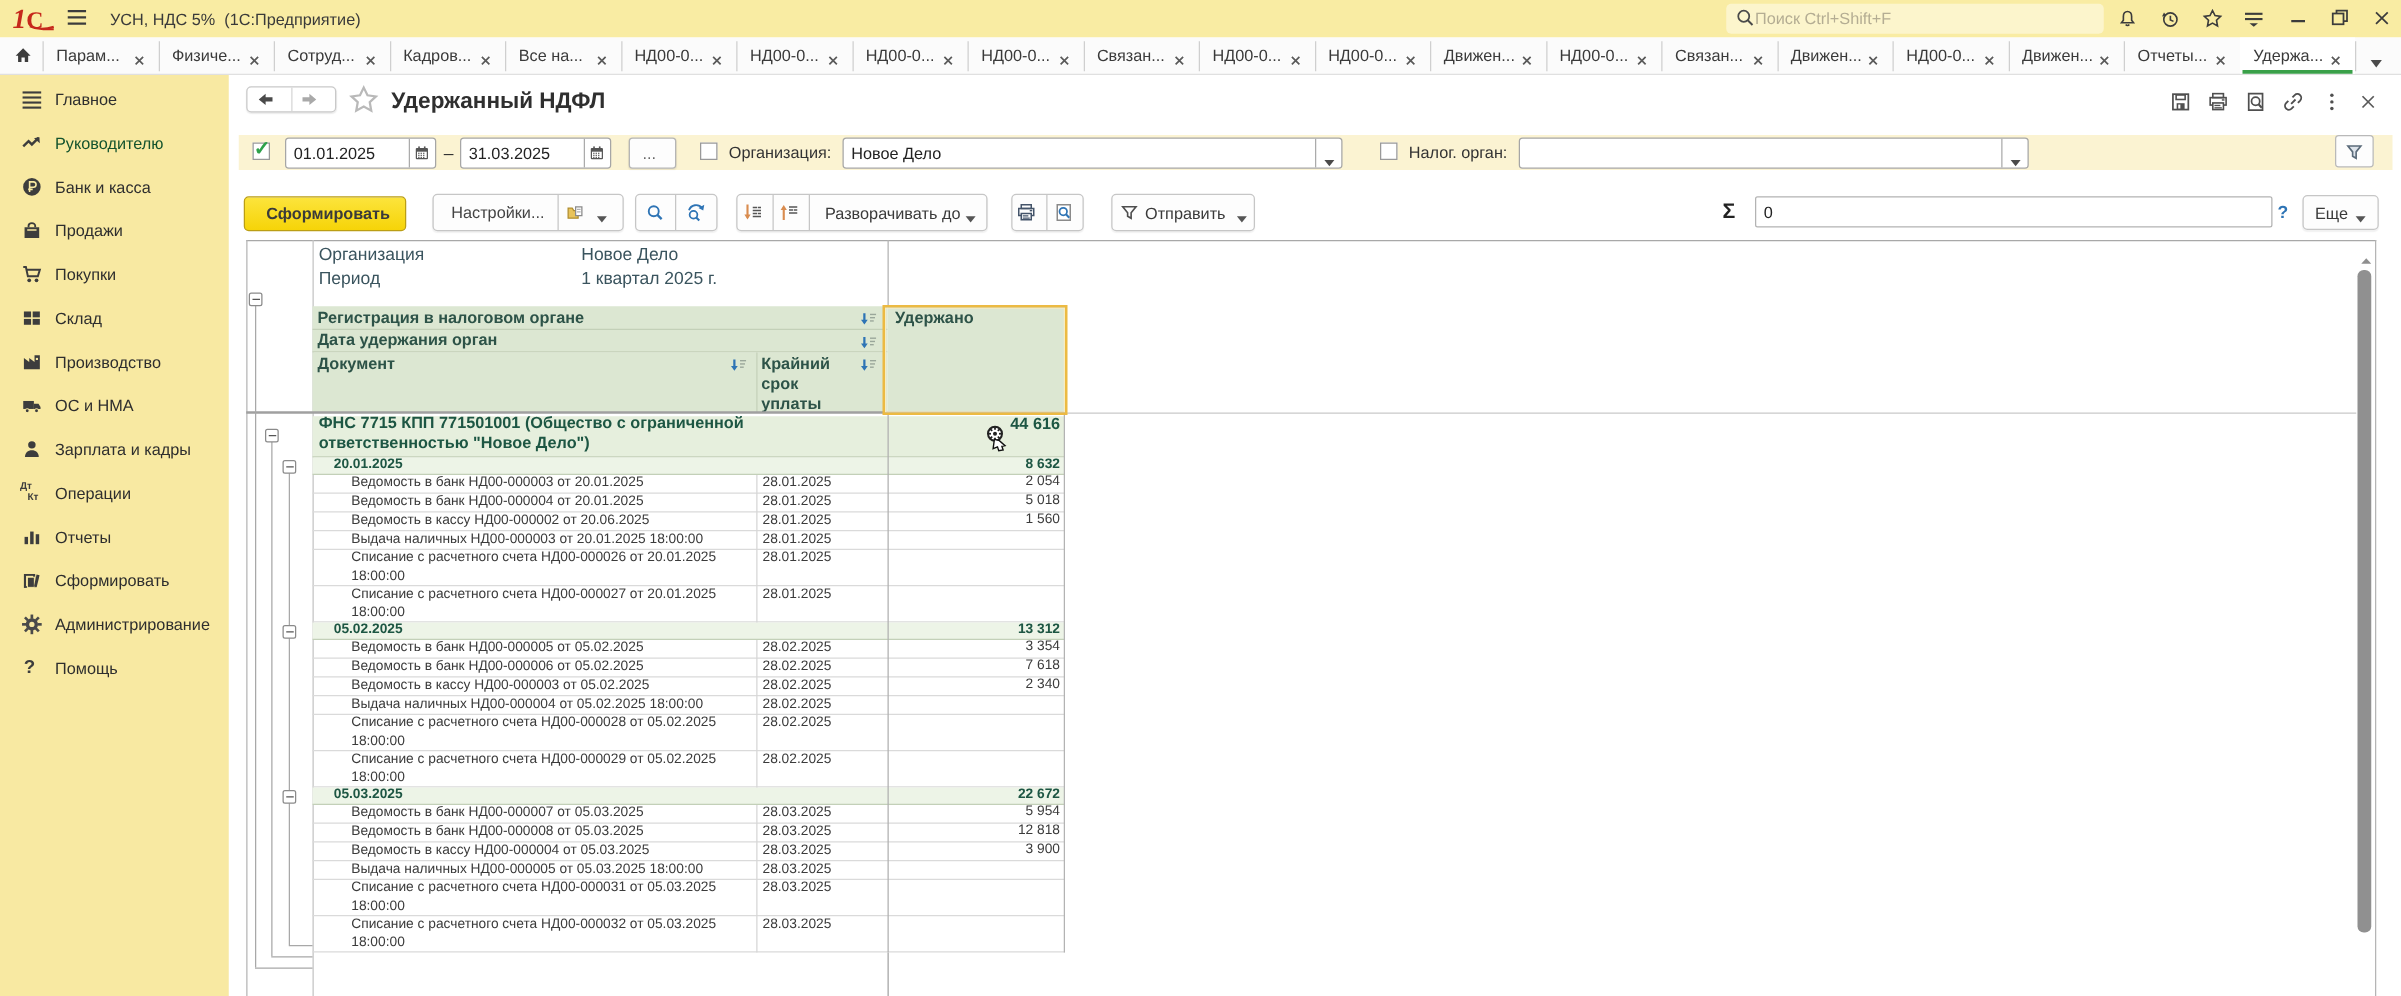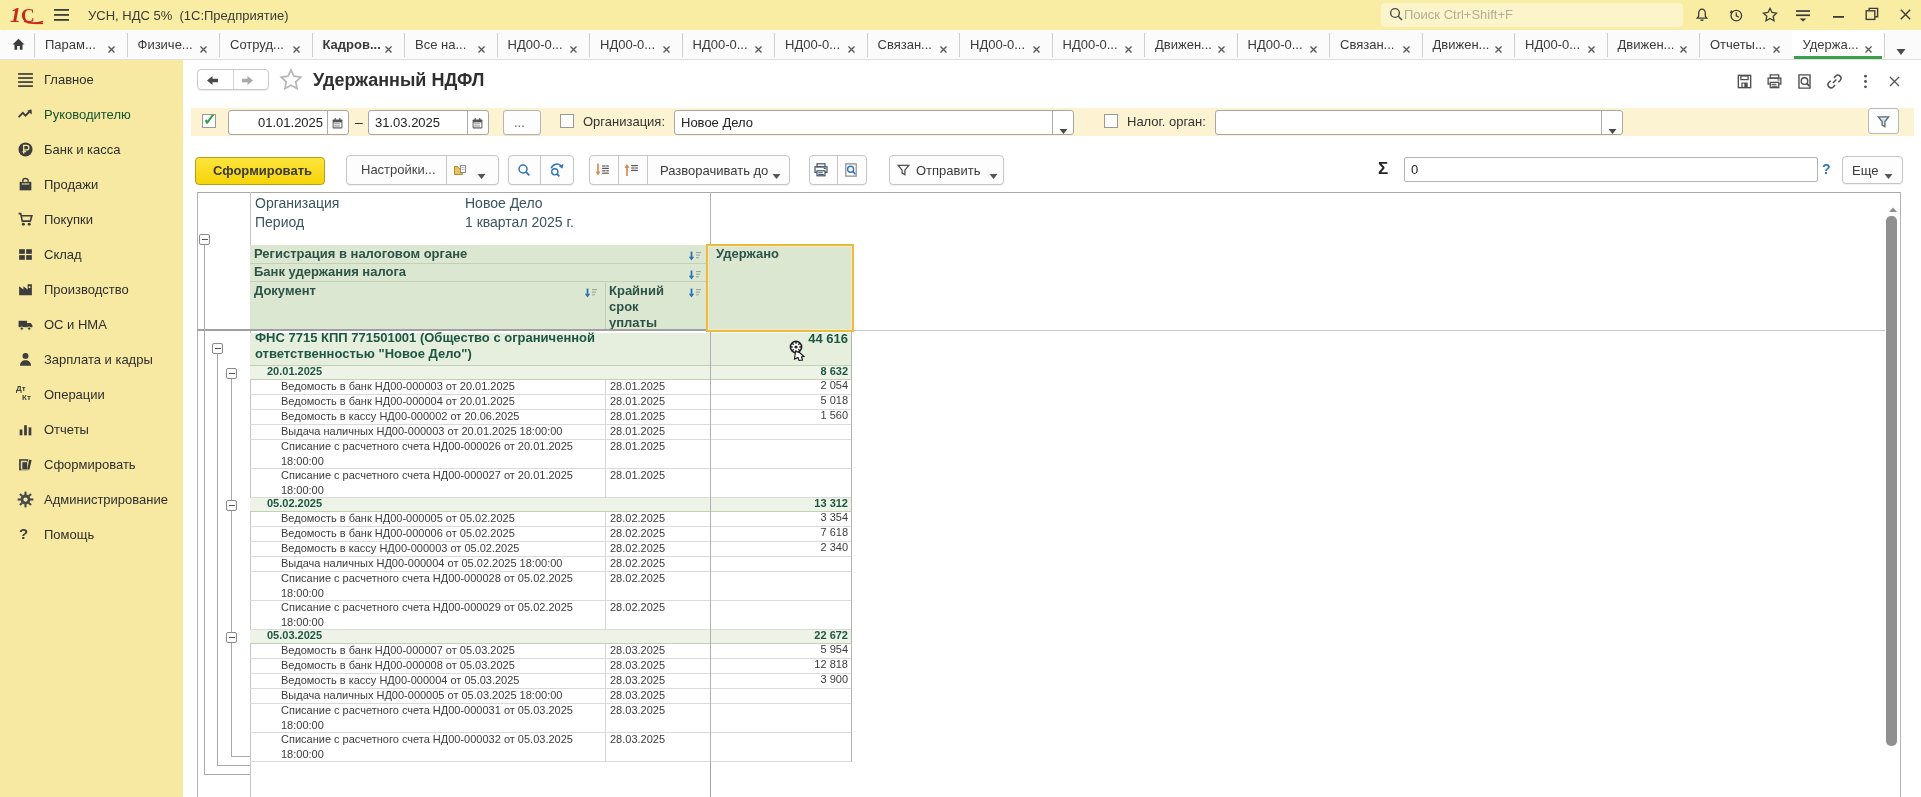--- a/index.html
+++ b/index.html
@@ -59,21 +59,21 @@
 <div style="position:absolute;left:137.5px;top:37px;font-size:13px;color:#3a3a3a;font-weight:400;line-height:16px;white-space:nowrap;">Физиче...</div>
 <div style="position:absolute;left:199px;top:40px;width:9px;height:9px;"><svg width="9" height="9" viewBox="0 0 9 9" xmlns="http://www.w3.org/2000/svg">
       <path d="M1.5 1.5 L7.5 7.5 M7.5 1.5 L1.5 7.5" stroke="#5a5a5a" stroke-width="1.4"></path>
     </svg></div>
 <div style="position:absolute;left:219px;top:33px;width:1px;height:24px;background:#cfcfcf;"></div>
 <div style="position:absolute;left:230px;top:37px;font-size:13px;color:#3a3a3a;font-weight:400;line-height:16px;white-space:nowrap;">Сотруд...</div>
 <div style="position:absolute;left:291.5px;top:40px;width:9px;height:9px;"><svg width="9" height="9" viewBox="0 0 9 9" xmlns="http://www.w3.org/2000/svg">
       <path d="M1.5 1.5 L7.5 7.5 M7.5 1.5 L1.5 7.5" stroke="#5a5a5a" stroke-width="1.4"></path>
     </svg></div>
 <div style="position:absolute;left:311.5px;top:33px;width:1px;height:24px;background:#cfcfcf;"></div>
-<div style="position:absolute;left:322.5px;top:37px;font-size:13px;color:#3a3a3a;font-weight:700;line-height:16px;white-space:nowrap;">Кадров...</div>
+<div style="position:absolute;left:322.5px;top:37px;font-size:13px;color:#3a3a3a;font-weight:400;line-height:16px;white-space:nowrap;">Кадров...</div>
 <div style="position:absolute;left:384px;top:40px;width:9px;height:9px;"><svg width="9" height="9" viewBox="0 0 9 9" xmlns="http://www.w3.org/2000/svg">
       <path d="M1.5 1.5 L7.5 7.5 M7.5 1.5 L1.5 7.5" stroke="#5a5a5a" stroke-width="1.4"></path>
     </svg></div>
 <div style="position:absolute;left:404px;top:33px;width:1px;height:24px;background:#cfcfcf;"></div>
 <div style="position:absolute;left:415px;top:37px;font-size:13px;color:#3a3a3a;font-weight:400;line-height:16px;white-space:nowrap;">Все на...</div>
 <div style="position:absolute;left:476.5px;top:40px;width:9px;height:9px;"><svg width="9" height="9" viewBox="0 0 9 9" xmlns="http://www.w3.org/2000/svg">
       <path d="M1.5 1.5 L7.5 7.5 M7.5 1.5 L1.5 7.5" stroke="#5a5a5a" stroke-width="1.4"></path>
     </svg></div>
 <div style="position:absolute;left:496.5px;top:33px;width:1px;height:24px;background:#cfcfcf;"></div>
 <div style="position:absolute;left:507.5px;top:37px;font-size:13px;color:#3a3a3a;font-weight:400;line-height:16px;white-space:nowrap;">НД00-0...</div>
@@ -282,21 +282,21 @@
       <circle cx="8" cy="8" r="1.3" fill="#4f4f4f"></circle>
       <circle cx="8" cy="13" r="1.3" fill="#4f4f4f"></circle>
     </svg></div>
 <div style="position:absolute;left:1887px;top:74px;width:15px;height:15px;"><svg width="15" height="15" viewBox="0 0 15 15" xmlns="http://www.w3.org/2000/svg">
       <path d="M3 3 L12 12 M12 3 L3 12" stroke="#5a5a5a" stroke-width="1.4"></path>
     </svg></div>
 <div style="position:absolute;left:191px;top:108px;width:1723px;height:28px;background:#fbf3d2;"></div>
 <div style="position:absolute;left:202px;top:114px;width:14px;height:14px;background:#fff;border:1px solid #999;"></div>
 <div style="position:absolute;left:203px;top:110px;font-size:16px;color:#2ea14a;font-weight:700;line-height:19px;white-space:nowrap;">✓</div>
 <div style="position:absolute;left:228px;top:110px;width:121px;height:25px;background:#fff;border:1px solid #a6a6a6;border-radius:3px;"></div>
-<div style="position:absolute;left:235px;top:115px;font-size:13px;color:#222;font-weight:400;line-height:16px;white-space:nowrap;margin-left:23px;">01.01.2025</div>
+<div style="position:absolute;left:235px;top:115px;font-size:13px;color:#222;font-weight:400;line-height:16px;white-space:nowrap;">01.01.2025</div>
 <div style="position:absolute;left:327px;top:111px;width:1px;height:23px;background:#ababab;"></div>
 <div style="position:absolute;left:331px;top:116px;width:13px;height:13px;"><svg width="13" height="13" viewBox="0 0 16 16" xmlns="http://www.w3.org/2000/svg">
       <rect x="2" y="3" width="12" height="11" fill="#555" rx="1"></rect>
       <rect x="3.2" y="6.6" width="9.6" height="6.2" fill="#fff"></rect>
       <rect x="4.4" y="1.4" width="1.6" height="2.4" fill="#555"></rect>
       <rect x="10" y="1.4" width="1.6" height="2.4" fill="#555"></rect>
       <rect x="4.3" y="7.6" width="1.4" height="1.1" fill="#555"></rect>
       <rect x="6.7" y="7.6" width="1.4" height="1.1" fill="#555"></rect>
       <rect x="9.1" y="7.6" width="1.4" height="1.1" fill="#555"></rect>
       <rect x="4.3" y="9.6" width="1.4" height="1.1" fill="#555"></rect>
@@ -441,21 +441,21 @@
 <div style="position:absolute;left:250px;top:245px;width:460px;height:19px;background:#dce7d2;border-bottom:1px solid #c3d0b8;"></div>
 <div style="position:absolute;left:254px;top:245.5px;font-size:13px;color:#2d5348;font-weight:700;line-height:16px;white-space:nowrap;">Регистрация в налоговом органе</div>
 <div style="position:absolute;left:688px;top:248px;width:13px;height:12px;"><svg width="13" height="12" viewBox="0 0 13 12" xmlns="http://www.w3.org/2000/svg">
       <path d="M3.5 1.5 V9" stroke="#2e74b5" stroke-width="1.8" fill="none"></path>
       <path d="M0.8 6.8 L3.5 10.6 L6.2 6.8 Z" fill="#2e74b5"></path>
       <rect x="8" y="2" width="5" height="1.1" fill="#9aa79a"></rect>
       <rect x="8" y="4.6" width="4" height="1.1" fill="#9aa79a"></rect>
       <rect x="8" y="7.2" width="3" height="1.1" fill="#9aa79a"></rect>
     </svg></div>
 <div style="position:absolute;left:250px;top:264px;width:460px;height:18px;background:#dce7d2;border-bottom:1px solid #c3d0b8;"></div>
-<div style="position:absolute;left:254px;top:264px;font-size:13px;color:#2d5348;font-weight:700;line-height:16px;white-space:nowrap;">Банк удержания налога</div>
+<div style="position:absolute;left:254px;top:264px;font-size:13px;color:#2d5348;font-weight:700;line-height:16px;white-space:nowrap;">Дата удержания орган</div>
 <div style="position:absolute;left:688px;top:267px;width:13px;height:12px;"><svg width="13" height="12" viewBox="0 0 13 12" xmlns="http://www.w3.org/2000/svg">
       <path d="M3.5 1.5 V9" stroke="#2e74b5" stroke-width="1.8" fill="none"></path>
       <path d="M0.8 6.8 L3.5 10.6 L6.2 6.8 Z" fill="#2e74b5"></path>
       <rect x="8" y="2" width="5" height="1.1" fill="#9aa79a"></rect>
       <rect x="8" y="4.6" width="4" height="1.1" fill="#9aa79a"></rect>
       <rect x="8" y="7.2" width="3" height="1.1" fill="#9aa79a"></rect>
     </svg></div>
 <div style="position:absolute;left:250px;top:282px;width:355px;height:48px;background:#dce7d2;"></div>
 <div style="position:absolute;left:254px;top:282.5px;font-size:13px;color:#2d5348;font-weight:700;line-height:16px;white-space:nowrap;">Документ</div>
 <div style="position:absolute;left:584px;top:285px;width:13px;height:12px;"><svg width="13" height="12" viewBox="0 0 13 12" xmlns="http://www.w3.org/2000/svg">

